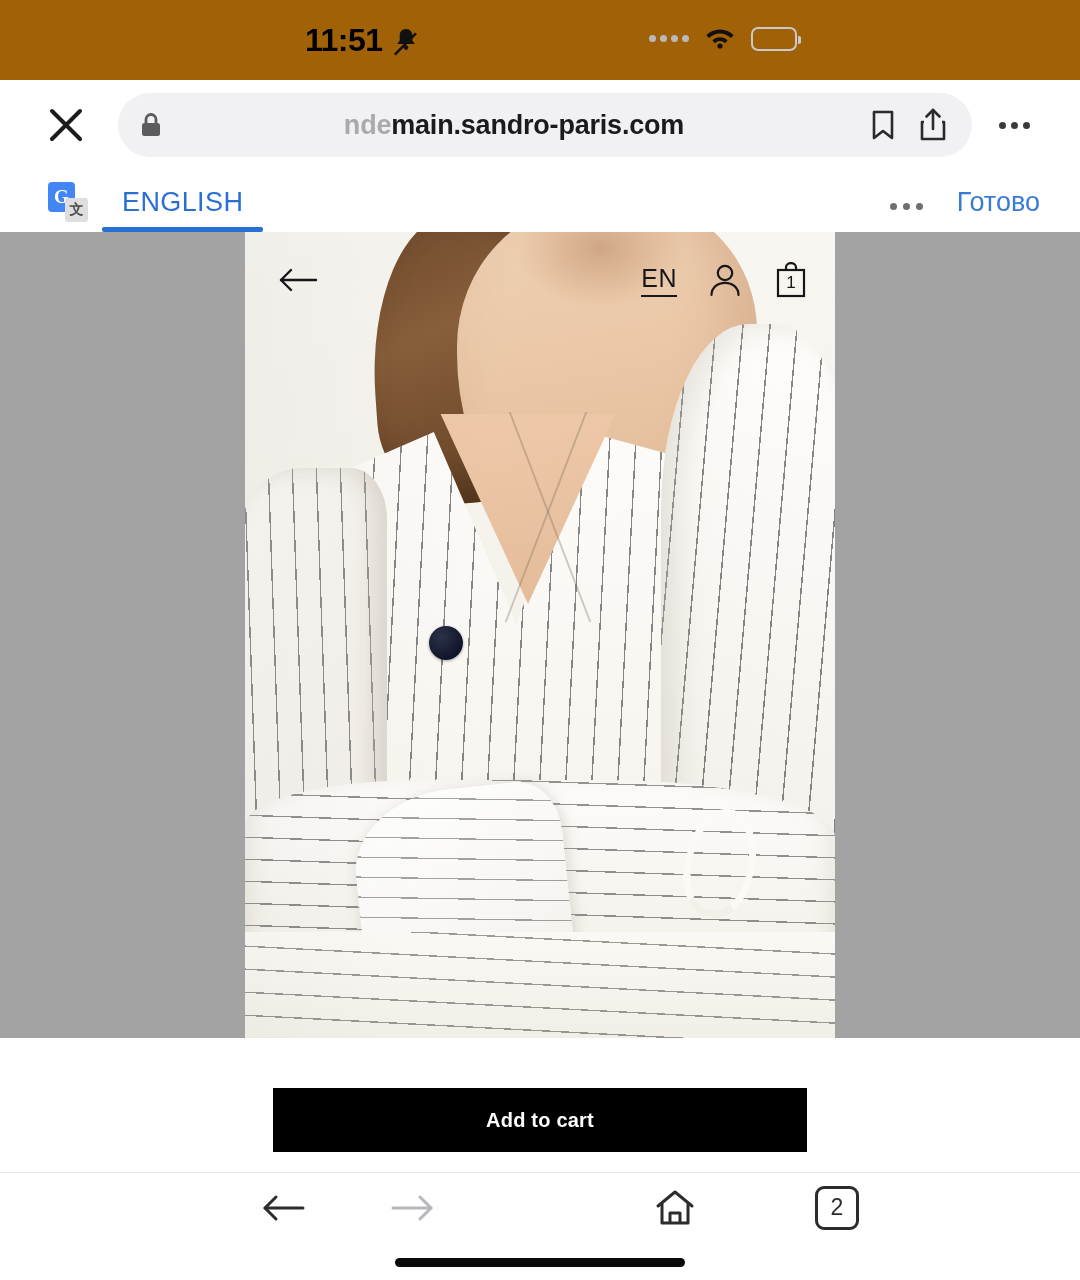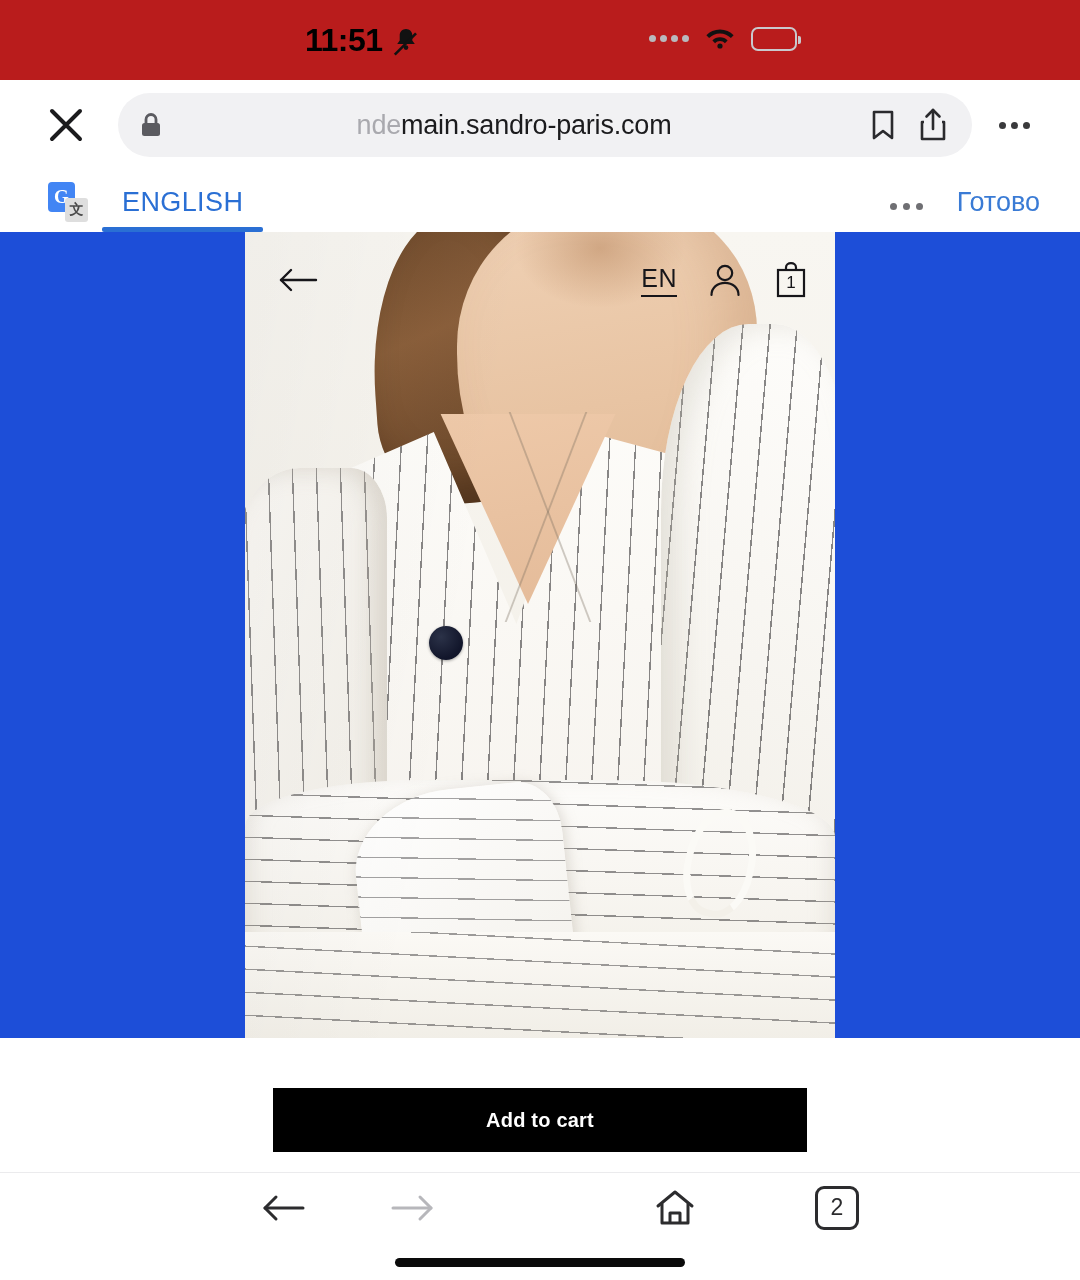--- a/index.html
+++ b/index.html
@@ -9,21 +9,21 @@
     background: #ffffff;
     font-family: "Liberation Sans", sans-serif;
     overflow: hidden;
   }
 
   
   .status-bar {
     position: relative;
     height: 80px;
     width: 100%;
-    background: #b91c1c;
+    background: #a16207;
   }
   .status-time-wrap {
     position: absolute;
     left: 305px;
     top: 22px;
     display: flex;
     align-items: center;
     gap: 10px;
   }
   .status-time {
@@ -75,20 +75,21 @@
   .url-pill {
     flex: 1 1 auto;
     margin-left: 24px;
     height: 64px;
     background: #f1f1f3;
     border-radius: 32px;
     display: flex;
     align-items: center;
     padding: 0 22px;
     gap: 16px;
+    font-weight: bold;
   }
   .lock-ico { flex: 0 0 auto; width: 22px; height: 26px; }
   .url-text {
     flex: 1 1 auto;
     text-align: center;
     font-size: 27px;
     color: #1b1b1d;
     white-space: nowrap;
     overflow: hidden;
     letter-spacing: -0.2px;
@@ -160,21 +161,21 @@
     font-weight: 500;
     margin: 0 24px 14px 0;
     white-space: nowrap;
   }
 
   
   .page {
     position: relative;
     width: 1080px;
     height: 806px;
-    background: #1d4ed8;
+    background: #a3a3a3;
     overflow: hidden;
   }
   .hero {
     position: absolute;
     left: 245px; top: 0px;
     width: 590px; height: 822px;
     overflow: hidden;
     background: #f6f3ee;
   }
   

